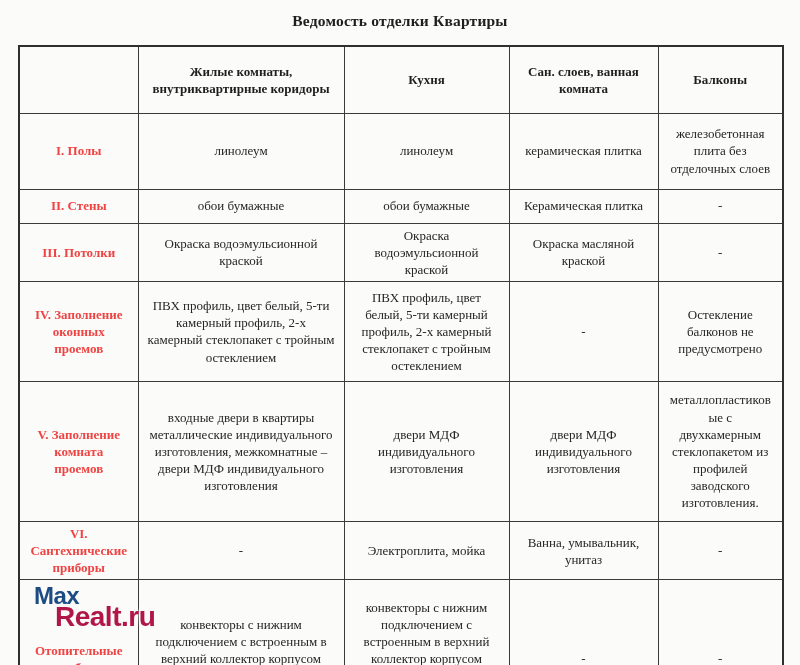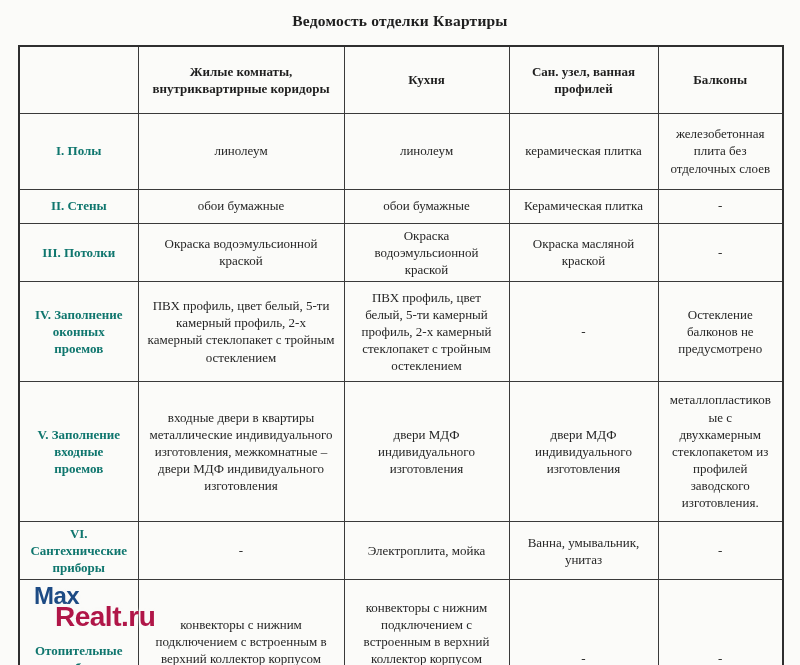--- a/index.html
+++ b/index.html
@@ -47,21 +47,21 @@
     overflow-wrap: break-word;
     color: #262626;
   }
   .finish-table { border: 2px solid #2f2f2f; }
   .finish-table th {
     font-weight: bold;
     color: #1f1f1f;
   }
   .finish-table td.row-label {
     font-weight: bold;
-    color: #0f766e;
+    color: #ef4444;
   }
   tr.h-header { height: 67px; padding-left: 39px; }
   tr.h-r0 { height: 76px; }
   tr.h-r1 { height: 34px; padding-left: 43px; }
   tr.h-r2 { height: 44px; }
   tr.h-r3 { height: 100px; }
   tr.h-r4 { height: 140px; }
   tr.h-r5 { height: 50px; margin-top: 14px; }
   tr.h-r6 { height: 158px; }
   .watermark {
@@ -99,21 +99,21 @@
       <col class="c1">
       <col class="c2">
       <col class="c3">
       <col class="c4">
   </colgroup>
   <tbody>
     <tr class="h-header">
       <th></th>
       <th>Жилые комнаты, внутриквартирные коридоры</th>
       <th>Кухня</th>
-      <th>Сан. узел, ванная профилей</th>
+      <th>Сан. слоев, ванная комната</th>
       <th>Балконы</th>
     </tr>
     <tr class="h-r0">
       <td class="row-label">I. Полы</td>
       <td>линолеум</td>
       <td>линолеум</td>
       <td>керамическая плитка</td>
       <td>железобетонная плита без отделочных слоев</td>
     </tr>
     <tr class="h-r1">
@@ -131,21 +131,21 @@
       <td>-</td>
     </tr>
     <tr class="h-r3">
       <td class="row-label">IV. Заполнение оконных проемов</td>
       <td>ПВХ профиль, цвет белый, 5-ти камерный профиль, 2-х камерный стеклопакет с тройным остеклением</td>
       <td>ПВХ профиль, цвет белый, 5-ти камерный профиль, 2-х камерный стеклопакет с тройным остеклением</td>
       <td>-</td>
       <td>Остекление балконов не предусмотрено</td>
     </tr>
     <tr class="h-r4">
-      <td class="row-label">V. Заполнение входные проемов</td>
+      <td class="row-label">V. Заполнение комната проемов</td>
       <td>входные двери в квартиры металлические индивидуального изготовления, межкомнатные – двери МДФ индивидуального изготовления</td>
       <td>двери МДФ индивидуального изготовления</td>
       <td>двери МДФ индивидуального изготовления</td>
       <td>металлопластиковые с двухкамерным стеклопакетом из профилей заводского изготовления.</td>
     </tr>
     <tr class="h-r5">
       <td class="row-label">VI. Сантехнические приборы</td>
       <td>-</td>
       <td>Электроплита, мойка</td>
       <td>Ванна, умывальник, унитаз</td>

